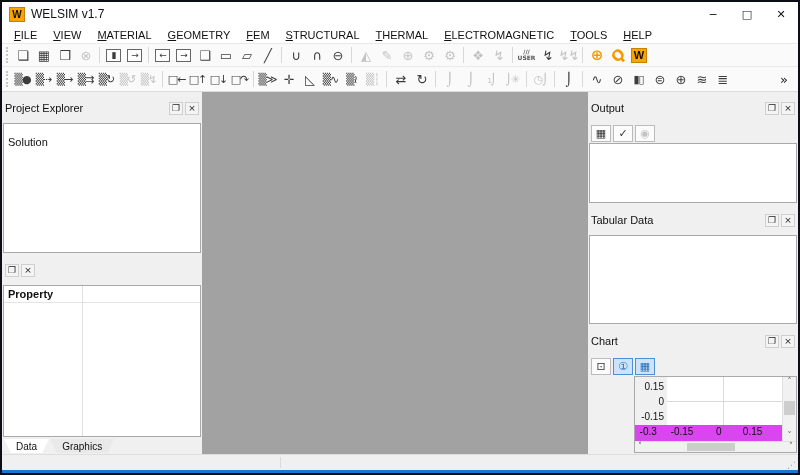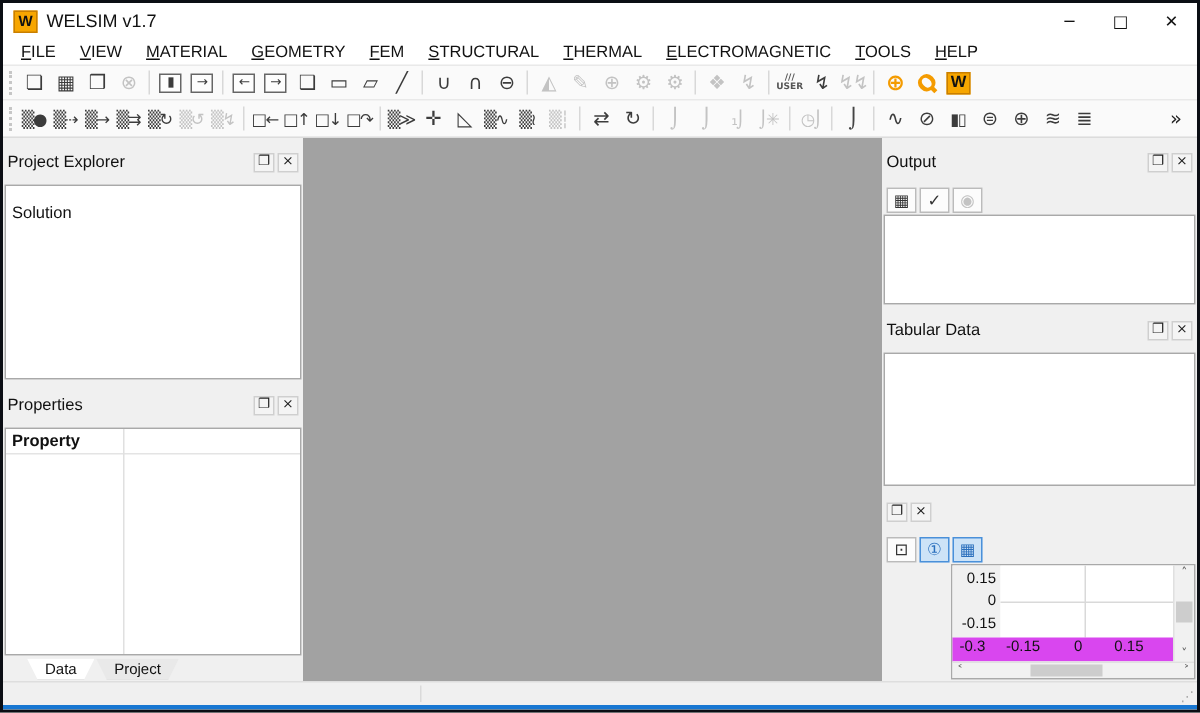--- a/index.html
+++ b/index.html
@@ -50,21 +50,21 @@
   .pt-btn{ width:14px; height:13px; display:flex; align-items:center; justify-content:center;
     font-size:9px; color:#222; border:1px solid #cfcfcf; background:#f4f4f4; font-family:"DejaVu Sans",sans-serif;}
   .panel-body{ flex:1 1 auto; background:#fff; border:1px solid #a9a9a9; min-height:0; position:relative; overflow:hidden;}
   .pe{ height:160px; flex:0 0 auto; }
   .pe-item{ font-size:11px; color:#111; padding:12px 4px; }
   .props{ flex:1 1 auto; }
   .props-header{ display:flex; height:17px; border-bottom:1px solid #e4e4e4; }
   .props-header .c1{ width:78px; padding:2px 4px; font-size:11px; font-weight:bold; color:#111;}
   .props-header .c2{ flex:1; padding:2px 4px; font-size:11px; font-weight:bold; color:#111;}
   .props-divider{ position:absolute; left:78px; top:0; bottom:0; width:1px; background:#e0e0e0; }
-  .tabbar{ height:14px; flex:0 0 auto; display:flex; padding-left:15px; gap:1px; }
+  .tabbar{ height:14px; flex:0 0 auto; display:flex; padding-left:1px; gap:1px; }
   .tab{ font-size:10px; color:#111; padding:0 12px; background:#e9e9e9;
     clip-path:polygon(0 0,100% 0,calc(100% - 7px) 100%,7px 100%);
     display:flex; align-items:center; filter:drop-shadow(0 1px 0 #9a9a9a);}
   .tab.active{ background:#fff; }
   .panel-toolbar{ height:20px; flex:0 0 auto; display:flex; align-items:center; gap:2px; padding:1px 2px;}
   .tbtn{ width:20px; height:17px; border:1px solid #bbb; background:#fcfcfc; display:flex; align-items:center;
     justify-content:center; font-size:11px; color:#333; font-family:"DejaVu Sans",sans-serif;}
   .tbtn.dis{ color:#c3c3c3; }
   .tbtn.active{ background:#cde3f7; border-color:#4a90d9; color:#2a6fbd; }
   .out{ height:110px; flex:0 0 auto; }
@@ -219,35 +219,34 @@
           <span class="pt-btn">❐</span>
           <span class="pt-btn">×</span>
         </div>
         <div class="panel-body">
 
         <div class="pe-item">Solution</div>
           </div>
       </div>
       <div class="panel props">
         <div class="panel-title">
-          <span class="t">Properties</span>
           <span class="pt-btn">❐</span>
           <span class="pt-btn">×</span>
         </div>
         <div class="panel-body">
           <div class="props-header">
             <span class="c1">Property</span>
           </div>
           <div class="props-divider"></div>
         </div>
       </div>
       <div class="tabbar">
 
       <span class="tab active">Data</span>
-          <span class="tab">Project</span>
+          <span class="tab">Graphics</span>
         </div>
     </div>
 
     <div class="viewport"></div>
 
     <div class="right-col">
 
       <div class="panel out">
         <div class="panel-title">
           <span class="t">Output</span>
@@ -267,20 +266,21 @@
         <div class="panel-title">
           <span class="t">Tabular Data</span>
           <span class="pt-btn">❐</span>
           <span class="pt-btn">×</span>
         </div>
         <div class="panel-body"></div>
       </div>
 
       <div class="panel chart">
         <div class="panel-title">
+          <span class="t">Chart</span>
           <span class="pt-btn">❐</span>
           <span class="pt-btn">×</span>
         </div>
         <div class="panel-toolbar">
 
         <span class="tbtn">⊡</span>
             <span class="tbtn active">①</span>
             <span class="tbtn active">▦</span>
           </div>
         <div class="chart-body">

